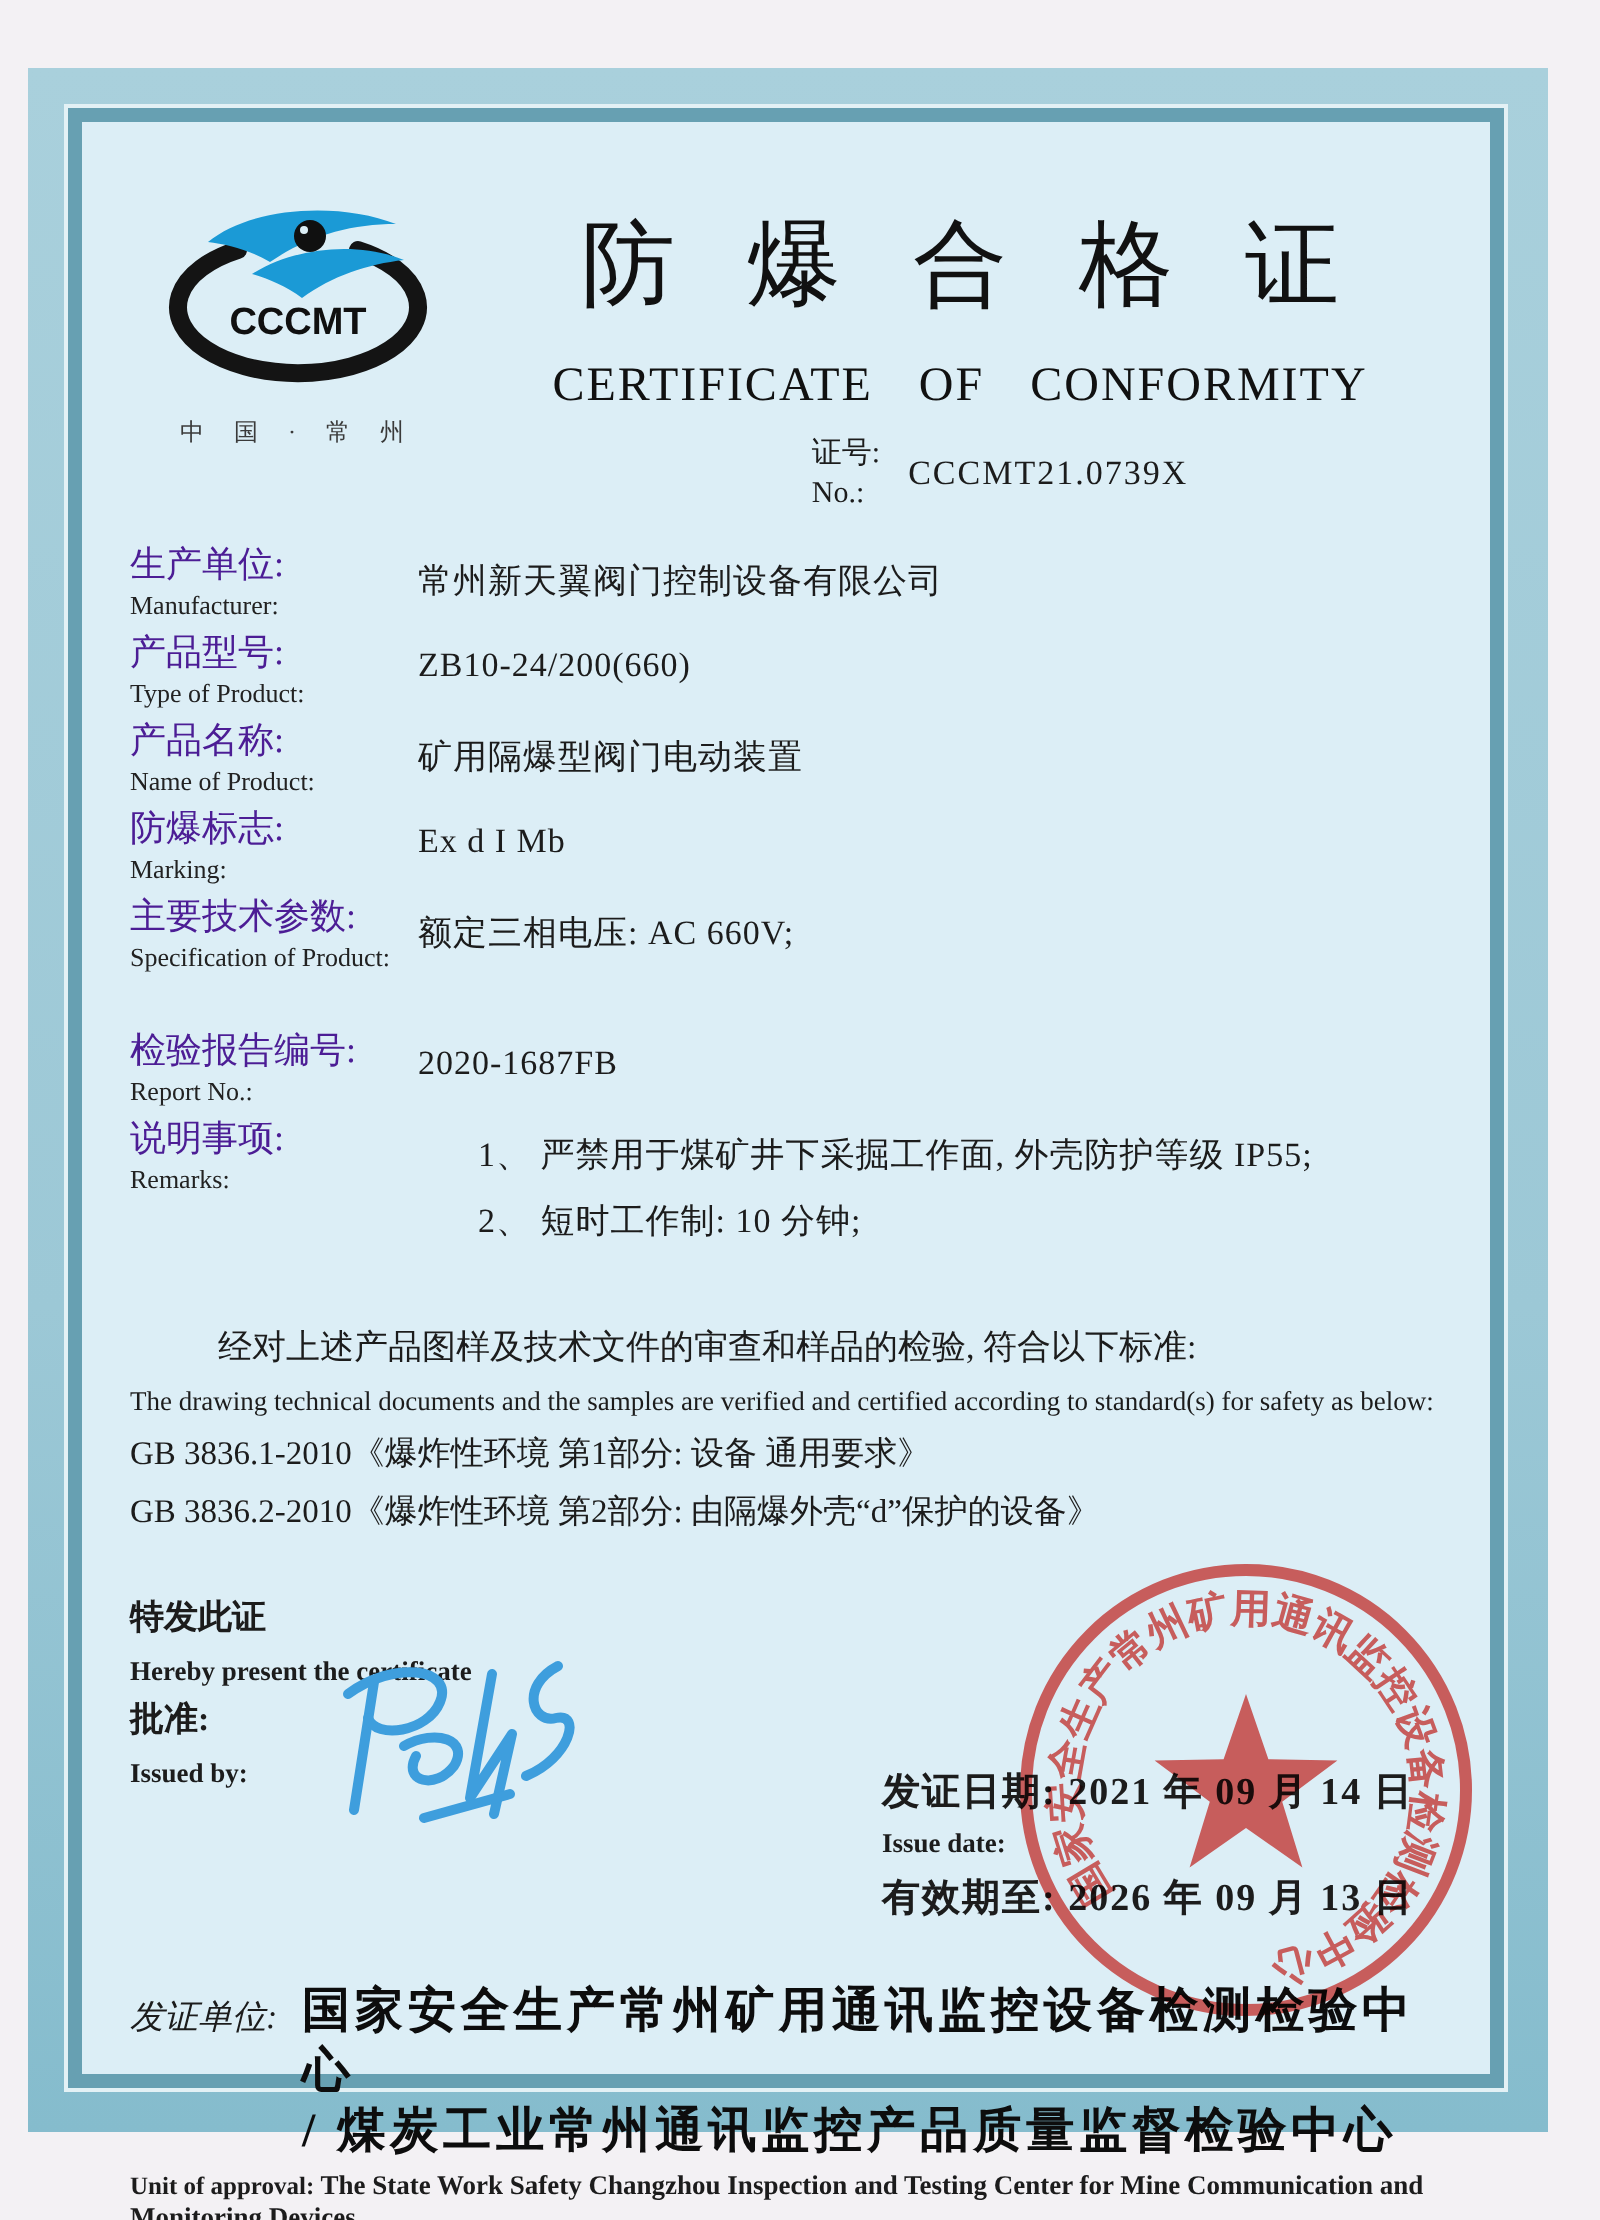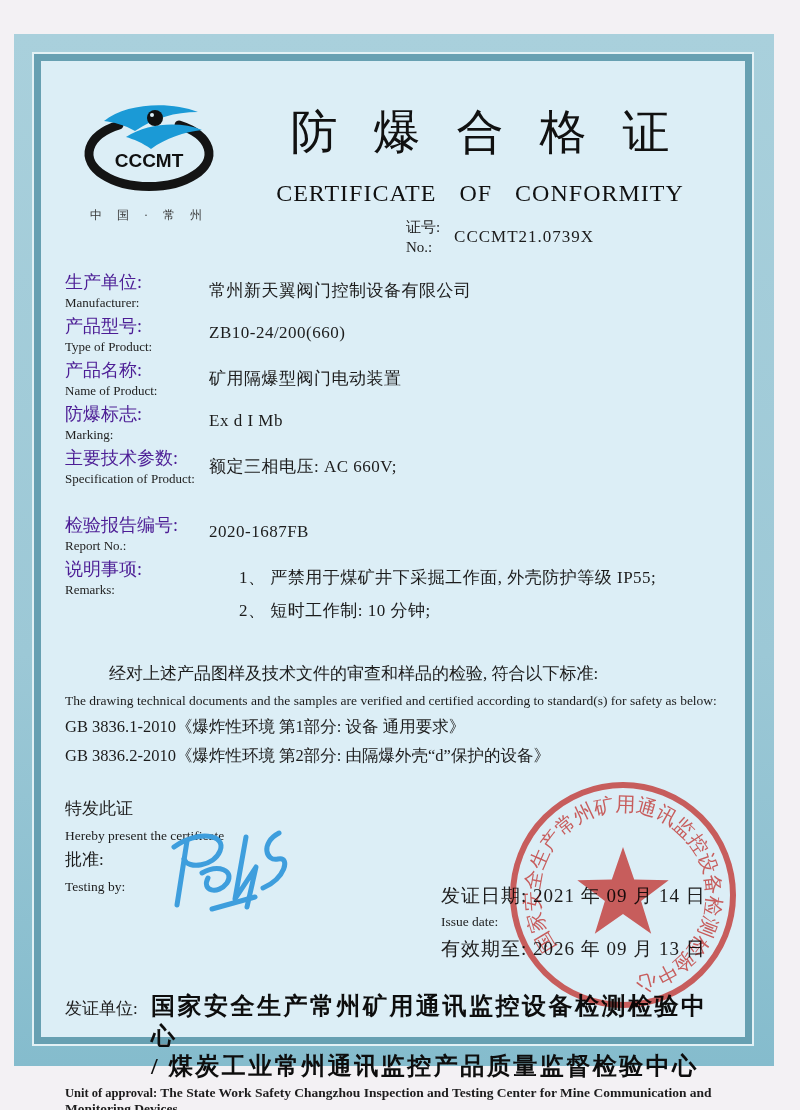--- a/index.html
+++ b/index.html
@@ -46,35 +46,35 @@
   .frow.gap-before { margin-top:26px; }
   .remark-line { margin-bottom:10px; }
 
   
   .standards { margin-top:30px; }
   .std-cn { font-size:17px;margin-left:44px; }
   .std-en { font-size:13.5px; margin-top:8px; }
   .std-item { font-size:16.5px; margin-top:7px; }
 
   
-  .issue-section { margin-top:30px; position:relative; height:188px; }
+  .issue-section { margin-top:30px; position:relative; height:188px;font-weight:bold; }
   .present-cn { font-size:17px; }
   .present-en { font-size:13.5px; margin-top:8px; }
   .approve-cn { font-size:17px; margin-top:4px; }
   .approve-en { font-size:13.5px; margin-top:8px; }
   .signature { position:absolute; left:92px; top:28px; }
   .dates { position:absolute; left:376px; top:86px; z-index:2; }
   .date-cn { font-size:19px; letter-spacing:1px; }
   .date-en { font-size:13.5px; margin:5px 0 6px 0; }
   .stamp { position:absolute; left:438px; top:-22px; z-index:3; opacity:0.82; mix-blend-mode:multiply; pointer-events:none; }
 
   
   .approval { margin-top:6px; }
   .appr-row { display:flex; align-items:flex-start; }
-  .appr-label-cn { font-size:17px; flex:0 0 86px; padding-top:6px; }
+  .appr-label-cn { font-size:17px; flex:0 0 86px; padding-top:6px;font-style:italic; }
   .appr-cn-lines { font-weight:bold; font-size:24px; letter-spacing:2.5px; line-height:1.25; color:#0d0d0d; }
   .appr-en { font-weight:bold; font-size:13.5px; margin-top:4px; }
   .appr-en .lbl { font-weight:bold; font-size:12.5px; }
 </style>
 </head>
 <body>
 
 <div class="band">
   <div class="inner">
     <div class="content">
@@ -170,21 +170,21 @@
         <div class="std-cn">经对上述产品图样及技术文件的审查和样品的检验, 符合以下标准:</div>
         <div class="std-en">The drawing technical documents and the samples are verified and certified according to standard(s) for safety as below:</div>
         <div class="std-item">GB 3836.1-2010《爆炸性环境 第1部分: 设备 通用要求》</div>
         <div class="std-item">GB 3836.2-2010《爆炸性环境 第2部分: 由隔爆外壳“d”保护的设备》</div>
       </div>
 
       <div class="issue-section">
         <div class="present-cn">特发此证</div>
         <div class="present-en">Hereby present the certificate</div>
         <div class="approve-cn">批准:</div>
-        <div class="approve-en">Testing by:</div>
+        <div class="approve-en">Issued by:</div>
 
         <div class="signature">
           <svg width="170" height="110" viewBox="0 0 170 110">
             <g fill="none" stroke="#3e9edd" stroke-width="5" stroke-linecap="round" stroke-linejoin="round">
               <path d="M30 16 L20 80"></path>
               <path d="M17 22 C40 5 70 9 63 26 C57 41 31 45 27 34"></path>
               <path d="M45 48 C61 39 78 45 70 58 C61 70 44 66 51 53"></path>
               <path d="M89 12 L78 74 L99 42 L90 82"></path>
               <path d="M122 8 C103 18 109 37 121 34 C134 31 128 54 106 63"></path>
               <path d="M55 84 L98 72"></path>

